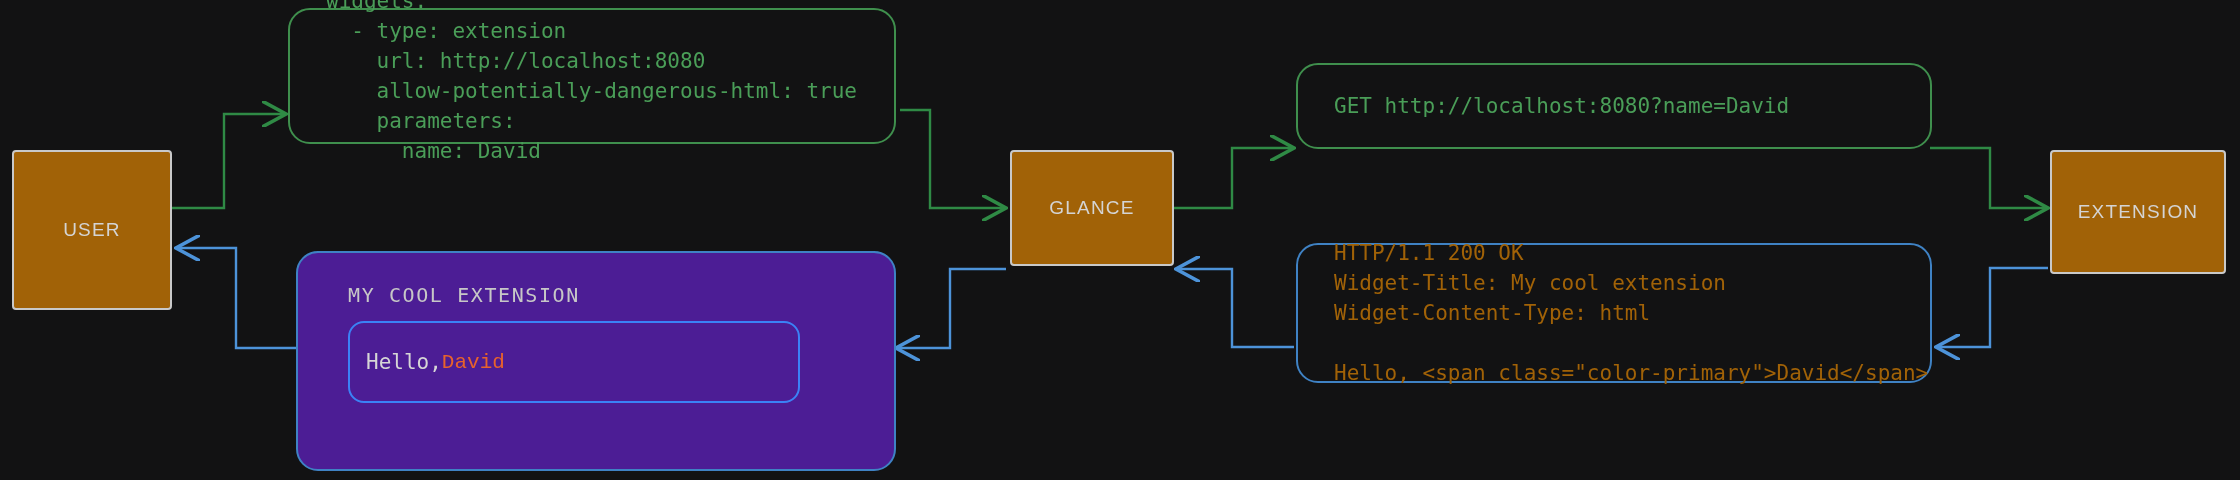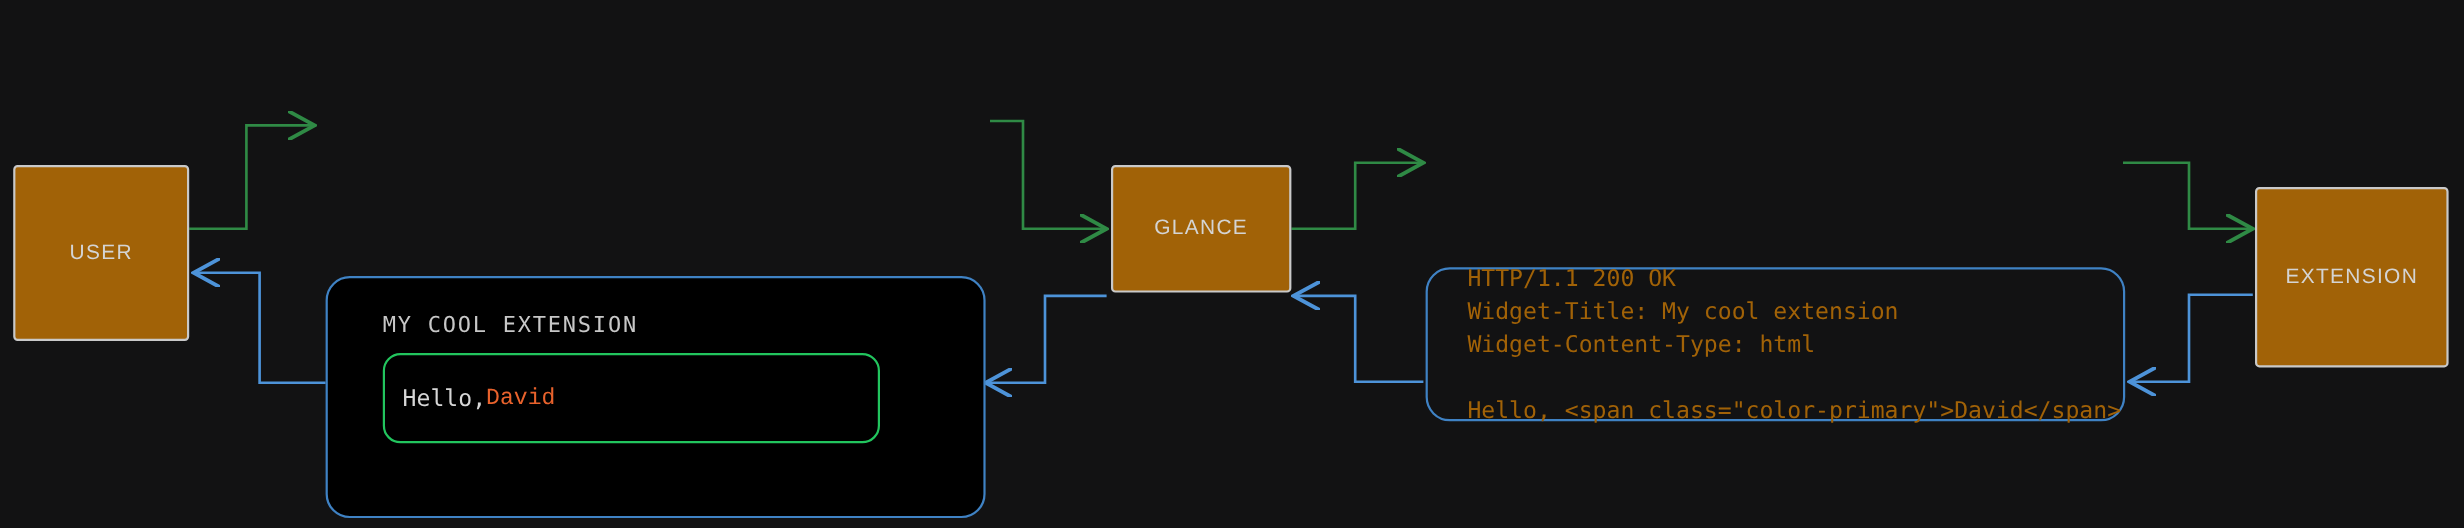--- a/index.html
+++ b/index.html
@@ -31,30 +31,30 @@
   .code{
     white-space:pre;font-size:21px;line-height:30px;
     font-family:"DejaVu Sans Mono","Liberation Mono",monospace;
     padding-left:36px;
   }
   .code.green{color:#4a9e58;}
   .code.blue{color:#a16207;}
 
   .widgetbox{
     position:absolute;box-sizing:border-box;
-    border:2px solid #3f82c4;border-radius:22px;background:#000000;
+    border:2px solid #3f82c4;border-radius:22px;background:#4c1d95;
     padding:30px 36px;
   }
   .widget-title{
     color:#c7c7c7;font-size:20px;letter-spacing:1.6px;
     font-family:"DejaVu Sans Mono","Liberation Mono",monospace;
     margin:0 0 14px 14px;
   }
   .widget-card{
-    box-sizing:border-box;border:2px solid #22c55e;border-radius:16px;
+    box-sizing:border-box;border:2px solid #3b82f6;border-radius:16px;
     height:82px;display:flex;align-items:center;padding-left:16px;
     margin-left:14px;margin-right:58px;
   }
   .widget-card-text{
     color:#d6d6d6;font-size:21px;
     font-family:"DejaVu Sans Mono","Liberation Mono",monospace;
   }
   .accent{color:#e8622c;font-family:Liberation Mono, monospace;}
 </style>
 </head>
@@ -90,25 +90,36 @@
   </svg>
 
   <div class="node" style="left:12px;top:150px;width:160px;height:160px;">
     <span class="node-label">USER</span>
   </div>
 
   <div class="node" style="left:1010px;top:150px;width:164px;height:116px;">
     <span class="node-label">GLANCE</span>
   </div>
 
-  <div class="node" style="left:2050px;top:150px;width:176px;height:164px;margin-top:20px;">
+  <div class="node" style="left:2050px;top:150px;width:176px;height:124px;">
     <span class="node-label">EXTENSION</span>
   </div>
 
+  <div class="codebox green" style="left:288px;top:8px;width:608px;height:136px;">
+    <div class="code green">widgets:
+  - type: extension
+    url: http://localhost:8080
+    allow-potentially-dangerous-html: true
+    parameters:
+      name: David</div>
+  </div>
 
+  <div class="codebox green" style="left:1296px;top:63px;width:636px;height:86px;">
+    <div class="code green">GET http://localhost:8080?name=David</div>
+  </div>
 
   <div class="codebox blue" style="left:1296px;top:243px;width:636px;height:140px;">
     <div class="code blue">HTTP/1.1 200 OK
 Widget-Title: My cool extension
 Widget-Content-Type: html
 
 Hello, &lt;span class="color-primary"&gt;David&lt;/span&gt;</div>
   </div>
 
   <div class="widgetbox" style="left:296px;top:251px;width:600px;height:220px;">

